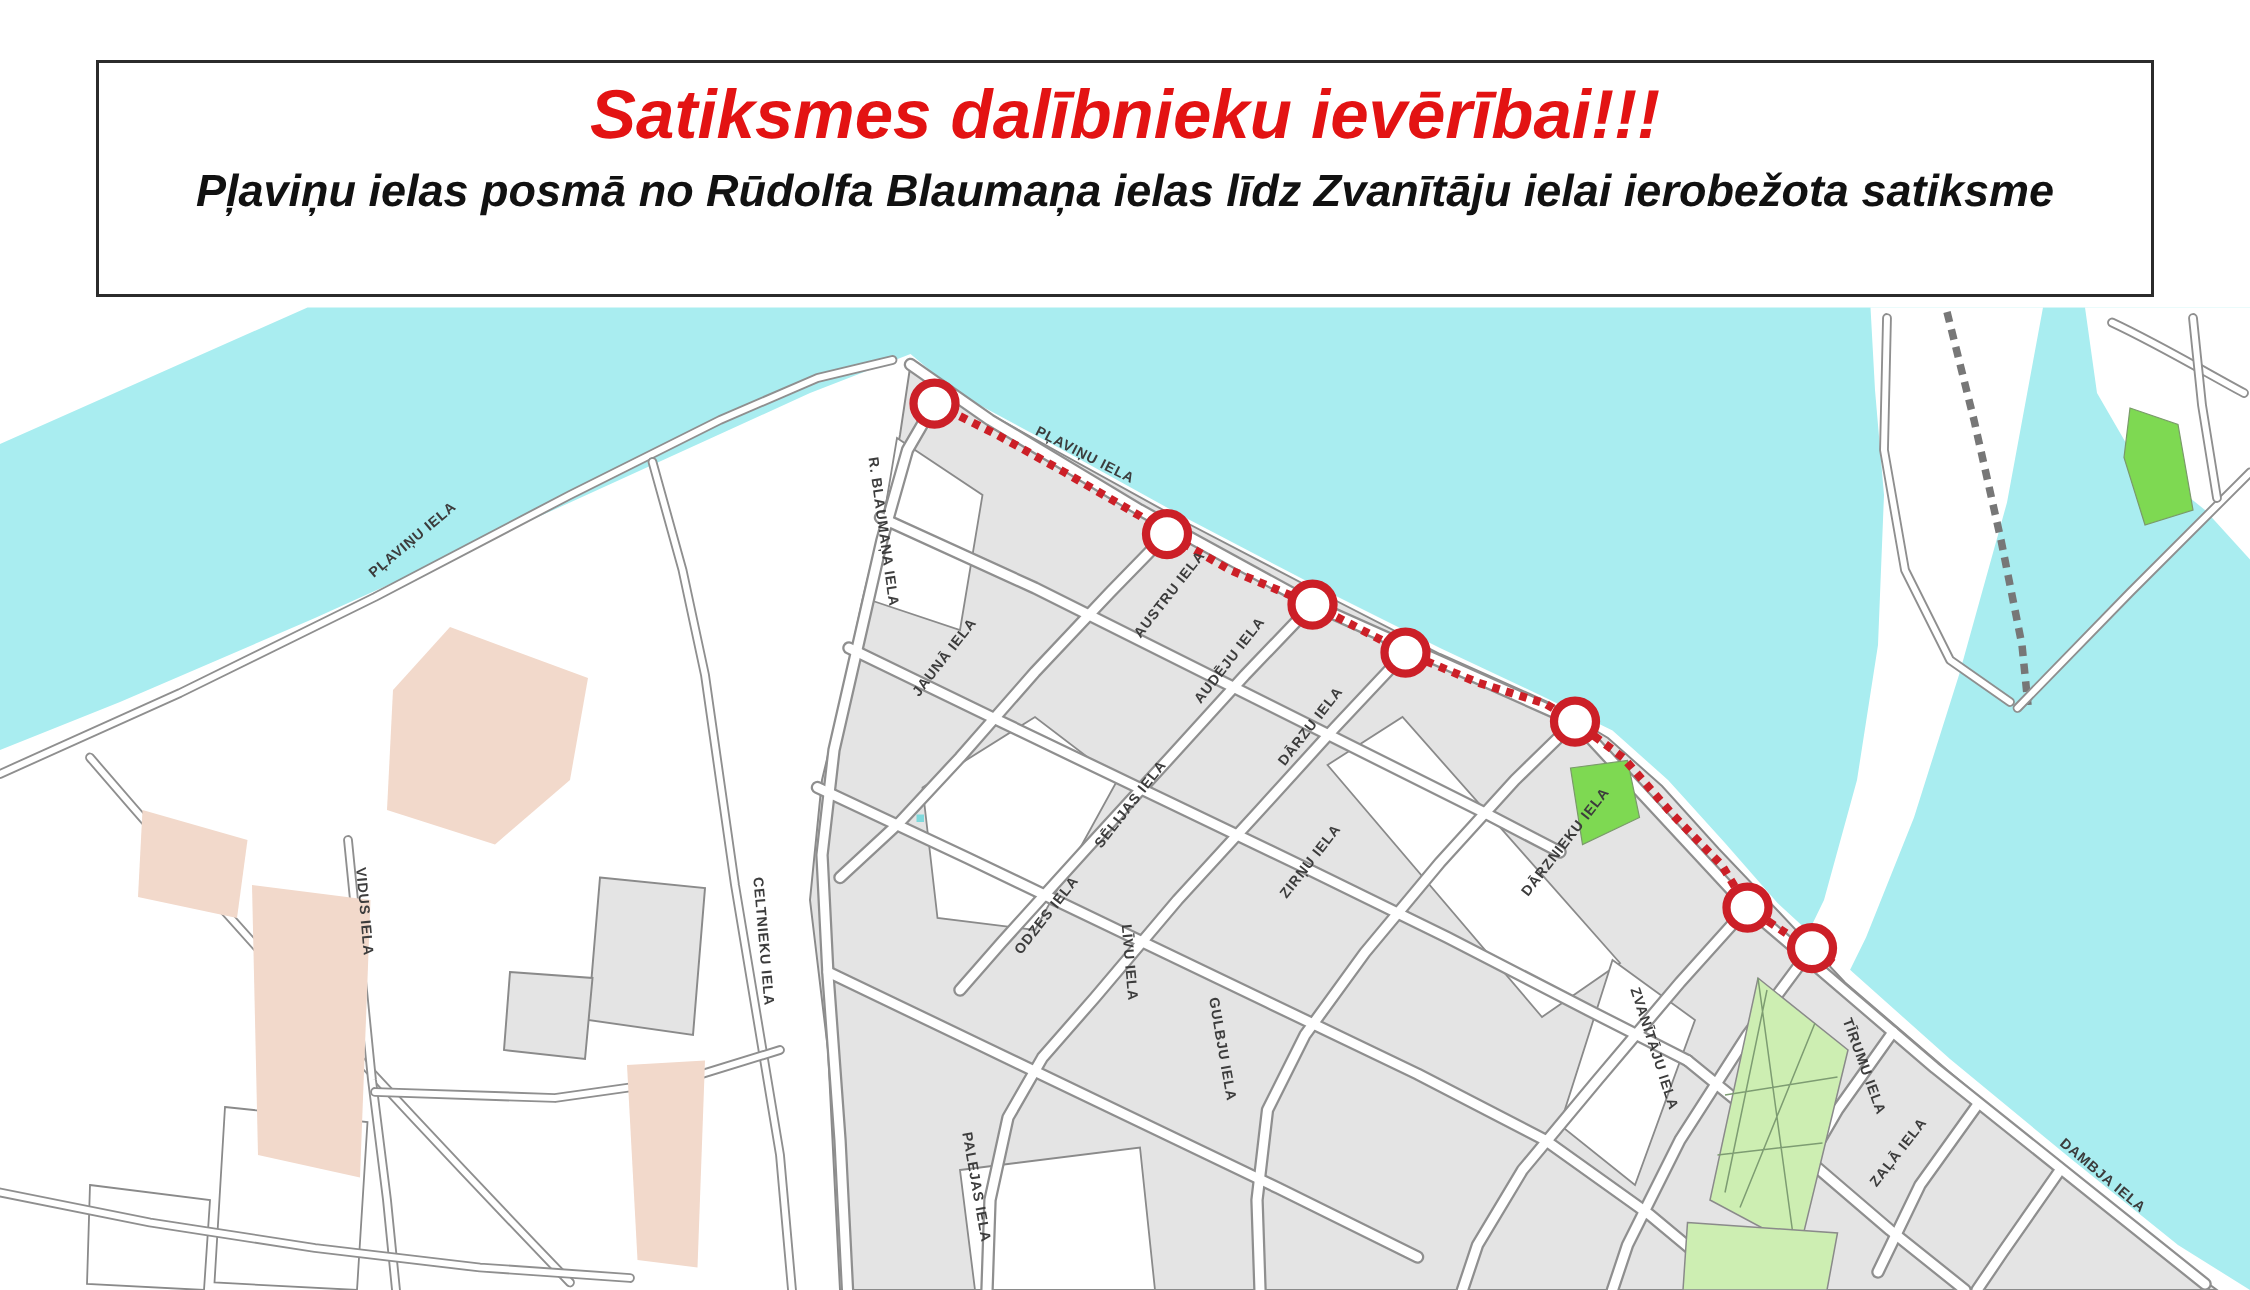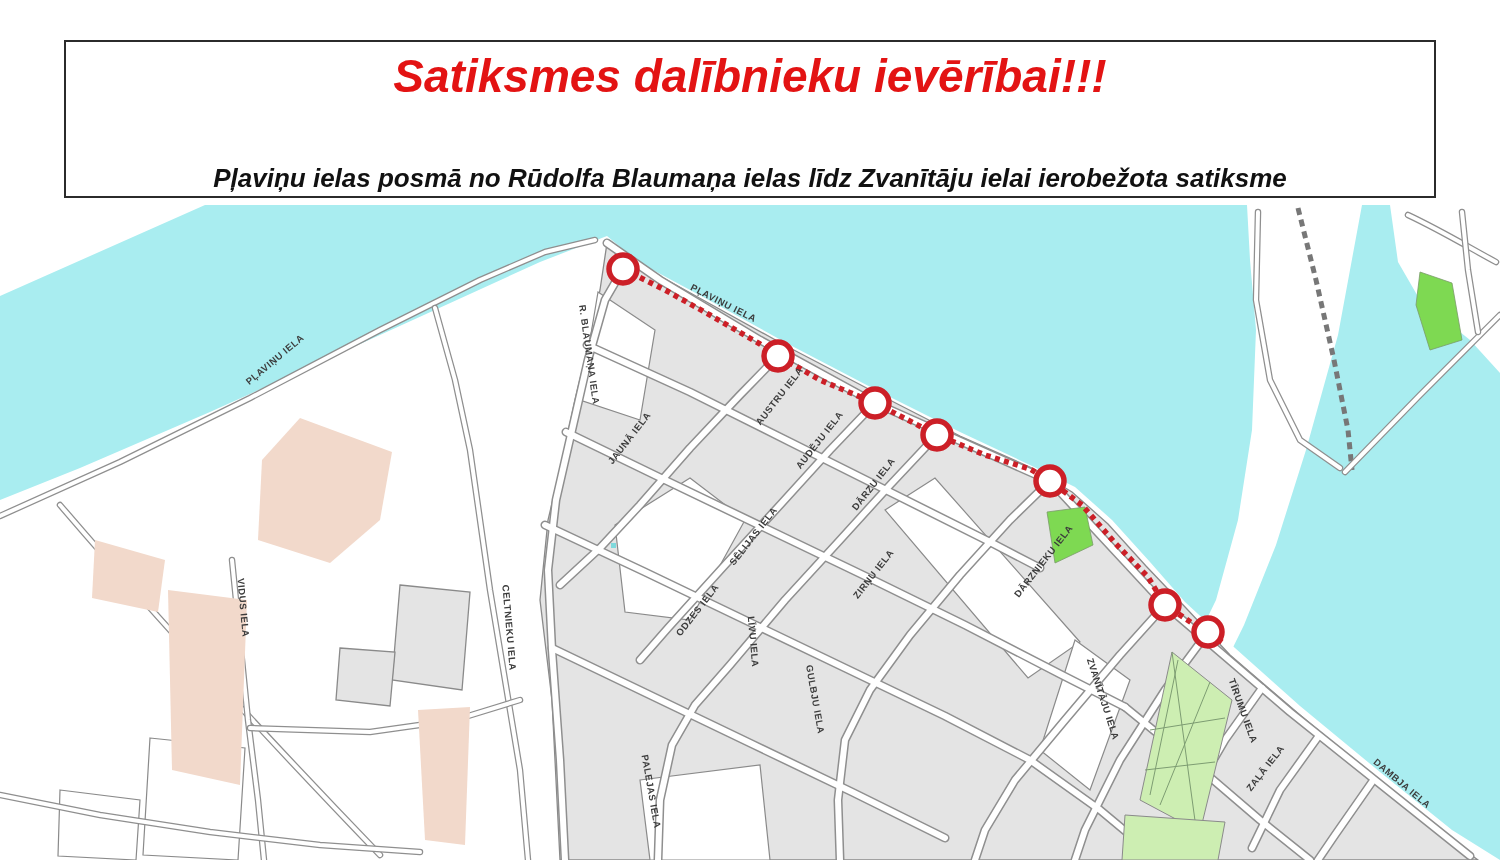--- a/index.html
+++ b/index.html
@@ -2,25 +2,25 @@
 <html><head>
 <meta charset="utf-8">
 <style>
   html,body{margin:0;padding:0;background:#ffffff;}
   body{width:1500px;height:860px;position:relative;overflow:hidden;
        font-family:"Liberation Sans", sans-serif;}
   .stage{position:absolute;inset:0;width:1500px;height:860px;}
   
   .notice{position:absolute;left:64px;top:40px;width:1372px;height:158px;
           background:#ffffff;border:2px solid #2b2b2b;z-index:5;
-          display:flex;flex-direction:column;align-items:center;justify-content:space-between;
+          display:flex;flex-direction:column;align-items:center;justify-content:flex-start;
           text-align:center;box-sizing:border-box;padding:6px 30px 0 30px;}
   .notice .title{font-size:46px;font-weight:bold;font-style:italic;
           color:var(--title-red,#e31313);letter-spacing:0px;line-height:1.25;}
-  .notice .subtitle{font-size:26px;font-weight:bold;font-style:italic;color:#111;
+  .notice .subtitle{font-size:30px;font-weight:bold;font-style:italic;color:#111;
           line-height:1.3;margin-top:2px;max-width:1330px;}
   
   svg{position:absolute;inset:0;z-index:1;}
   .water{fill:var(--water,#a9edf0);stroke:none;}
   .landplain{fill:#ffffff;stroke:none;}
   .block{fill:var(--block,#e4e4e4);stroke:#8a8a8a;stroke-width:1.3;}
   .whiteblock{fill:#ffffff;stroke:#8a8a8a;stroke-width:1.2;}
   .tan{fill:var(--tan,#f2d9cb);stroke:none;}
   .greenB{fill:var(--green-bright,#7ed952);stroke:#7a9a6a;stroke-width:0.8;}
   .greenL{fill:var(--green-light,#cdeeb2);stroke:#8a8a8a;stroke-width:1;}

